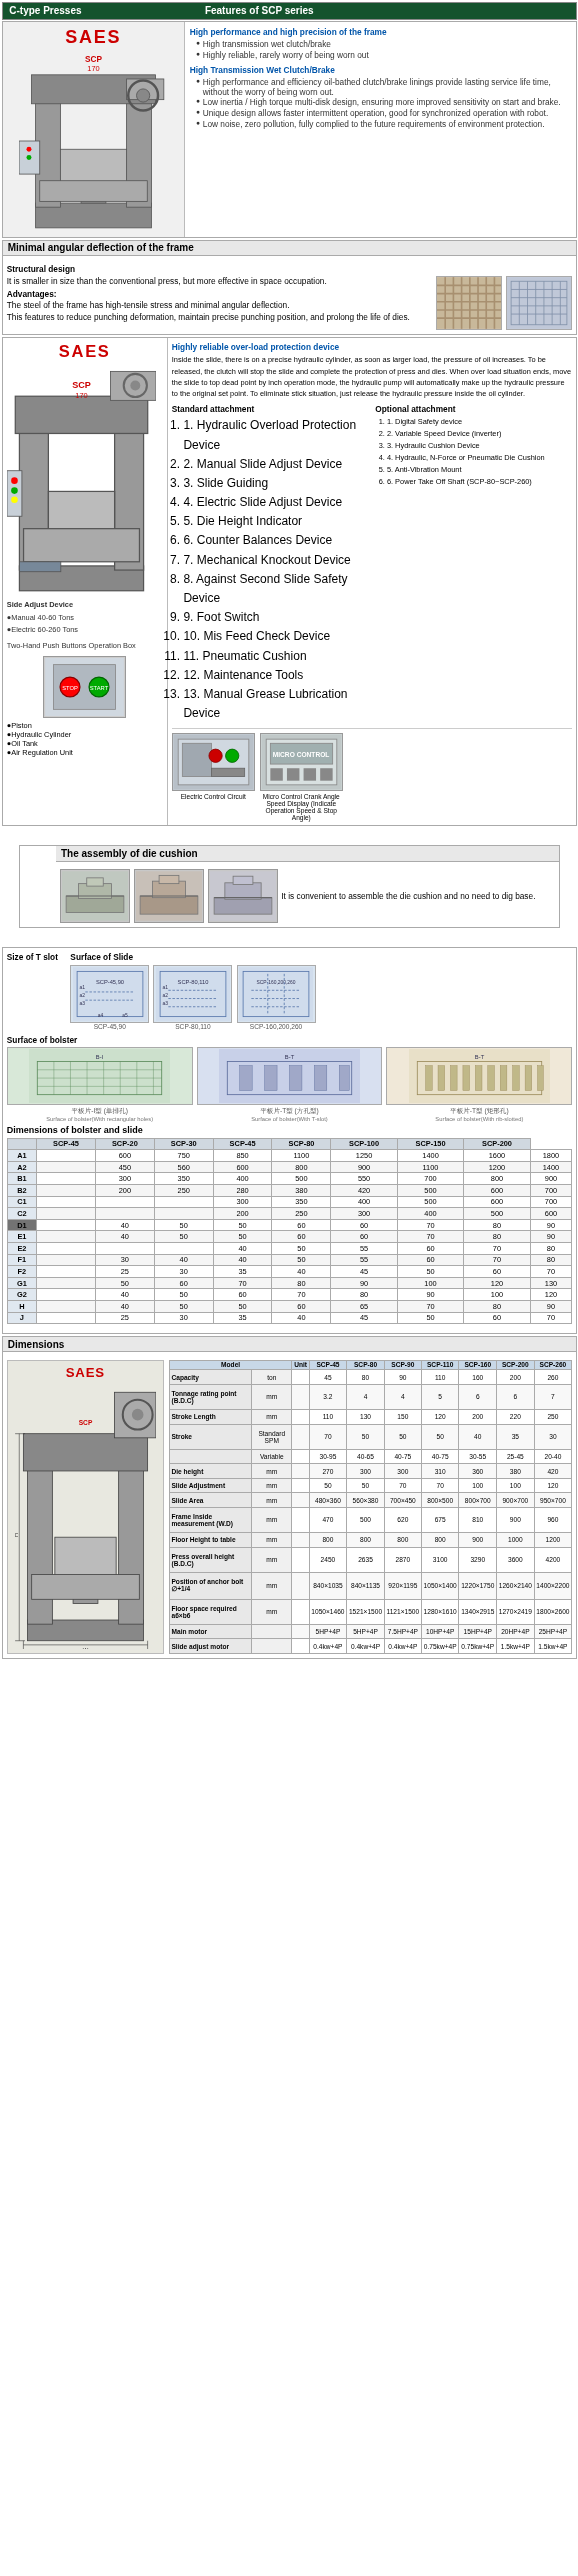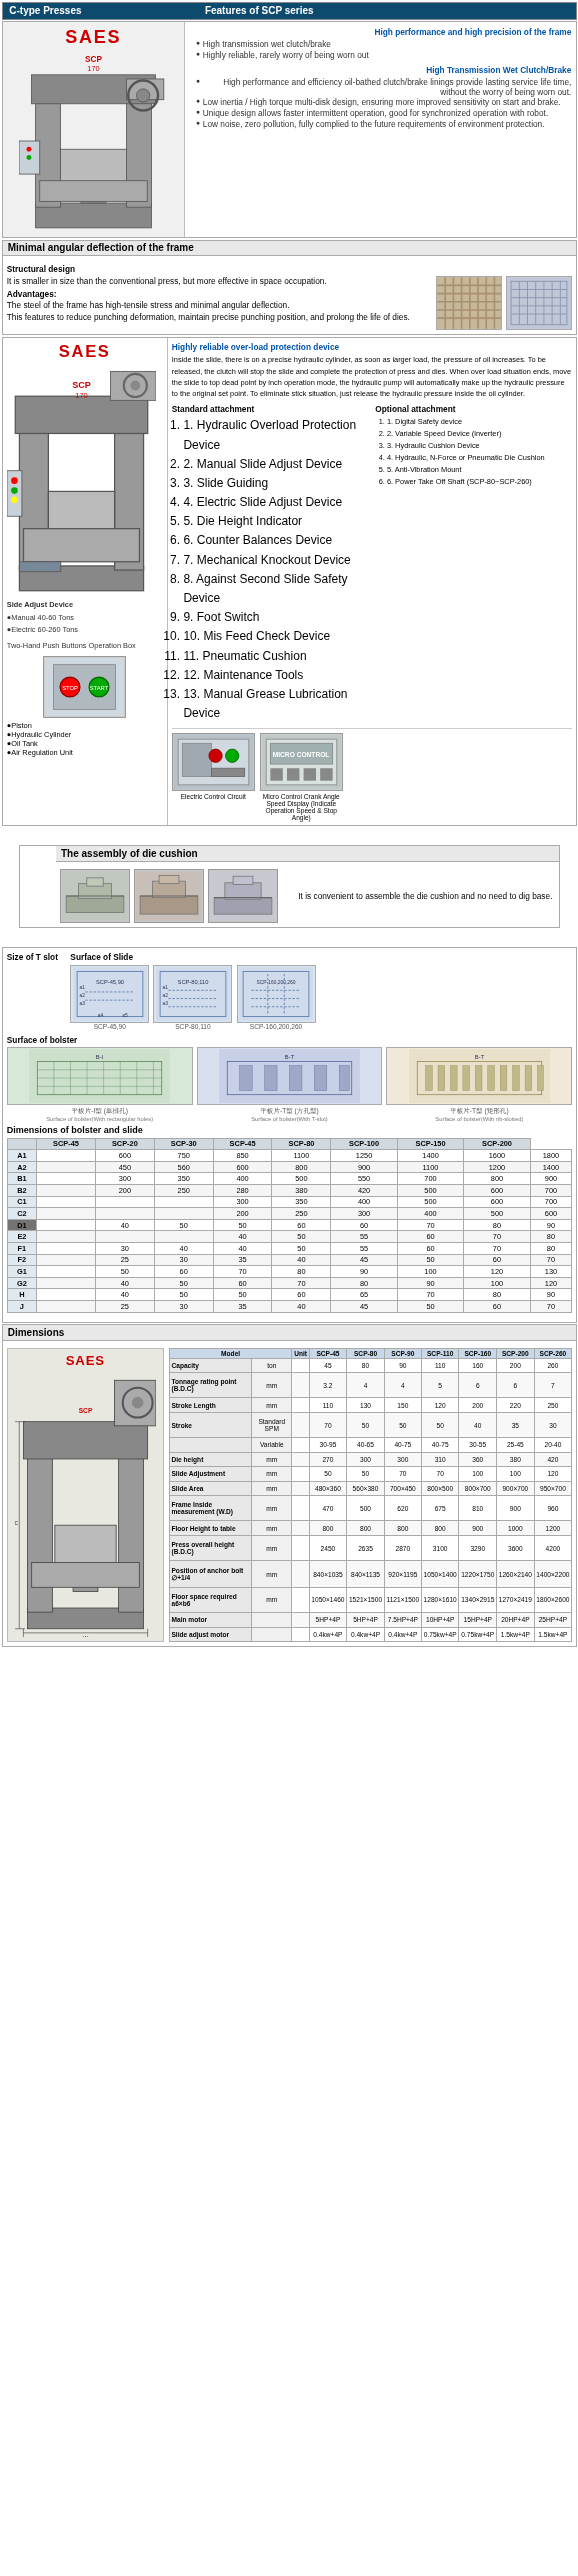--- a/index.html
+++ b/index.html
@@ -1,18 +1,18 @@
 <!DOCTYPE html>
 <html style="font-size:13.2px"><head>
   <meta charset="utf-8">
   <style>
     * { box-sizing: border-box; margin: 0; padding: 0; }
     body { font-family: Arial, sans-serif; font-size: 9px; background: #fff; width: 579px; }
 
-    .feature-group { margin-bottom: 5px; text-align: right; }
+    .feature-group { margin-bottom: 5px; }
     .feature-group-title {
       font-weight: bold;
       font-size: 8.3px;
       color: #0055aa;
       margin-bottom: 1.7px;
     }
     .feature-item {
       font-size: 8.3px;
       color: #333;
       padding-left: 6.6px;
@@ -73,21 +73,21 @@
     .overload-title {
       font-weight: bold;
       font-size: 8.3px;
       color: #0055aa;
       margin-bottom: 2.5px;
     }
   </style>
 </head>
 <body>
 
-<div style="display:flex; border:0.8px solid #888; margin:1.7px; background:#0c4a6e;">
+<div style="display:flex; border:0.8px solid #888; margin:1.7px; background:#14532d;">
   <div style="flex:1; padding:2.5px 6.6px;">
     <span style="color:#fff; font-weight:bold; font-size:10px;">C-type Presses</span>
   </div>
   <div style="flex:2; padding:2.5px 6.6px;">
     <span style="color:#fff; font-weight:bold; font-size:10px;">Features of SCP series</span>
   </div>
 </div>
 
 <div style="display:flex; border:0.8px solid #aaa; margin:1.7px;">
 
@@ -324,21 +324,21 @@
           </svg>
         </div>
         <div style="font-size:6.6px;">Micro Control Crank Angle<br>Speed Display (Indicate<br>Operation Speed &amp; Stop<br>Angle)</div>
       </div>
     </div>
   </div>
 </div>
 
 <div style="border:0.8px solid #aaa; margin:19px;padding-left:36px;">
   <div class="section-title">The assembly of die cushion</div>
-  <div style="display:flex; gap:20px; padding:4.1px; align-items:center;">
+  <div style="display:flex; gap:3px; padding:4.1px; align-items:center;">
     <div style="display:flex; gap:4.1px;">
       <div style="width:70px; height:54px; background:#c8c8c8; border:0.8px solid #999; display:flex; align-items:center; justify-content:center;">
         <svg width="66" height="50" viewBox="0 0 80 60">
           <rect width="80" height="60" fill="#c0c8c0"></rect>
           <rect x="5" y="30" width="70" height="20" fill="#a0a898" stroke="#777" stroke-width="1"></rect>
           <rect x="20" y="15" width="40" height="18" fill="#b0b8a8" stroke="#777" stroke-width="1"></rect>
           <rect x="30" y="8" width="20" height="10" fill="#c0c8b8" stroke="#777" stroke-width="1"></rect>
           <line x1="5" y1="30" x2="75" y2="30" stroke="#666" stroke-width="1.5"></line>
         </svg>
       </div>
@@ -583,20 +583,32 @@
           <td>40</td>
           <td>50</td>
           <td>50</td>
           <td>60</td>
           <td>60</td>
           <td>70</td>
           <td>80</td>
           <td>90</td>
         </tr>
         <tr>
+          <td style="font-weight: bold; background: rgb(224, 232, 240);">E1</td>
+          <td></td>
+          <td>40</td>
+          <td>50</td>
+          <td>50</td>
+          <td>60</td>
+          <td>60</td>
+          <td>70</td>
+          <td>80</td>
+          <td>90</td>
+        </tr>
+        <tr>
           <td style="font-weight: bold; background: rgb(224, 232, 240);">E2</td>
           <td></td>
           <td></td>
           <td></td>
           <td>40</td>
           <td>50</td>
           <td>55</td>
           <td>60</td>
           <td>70</td>
           <td>80</td>

